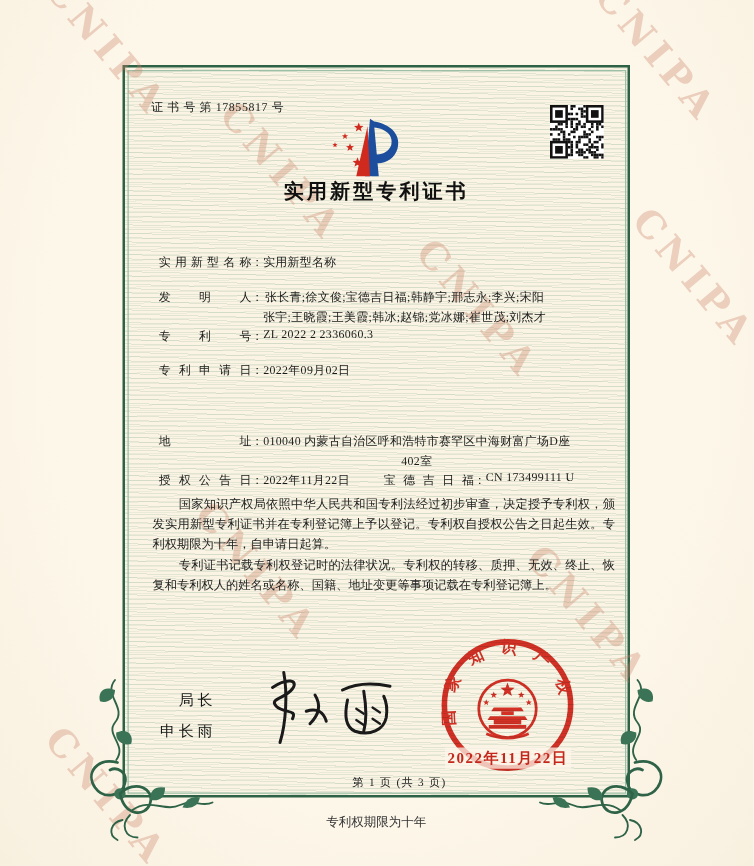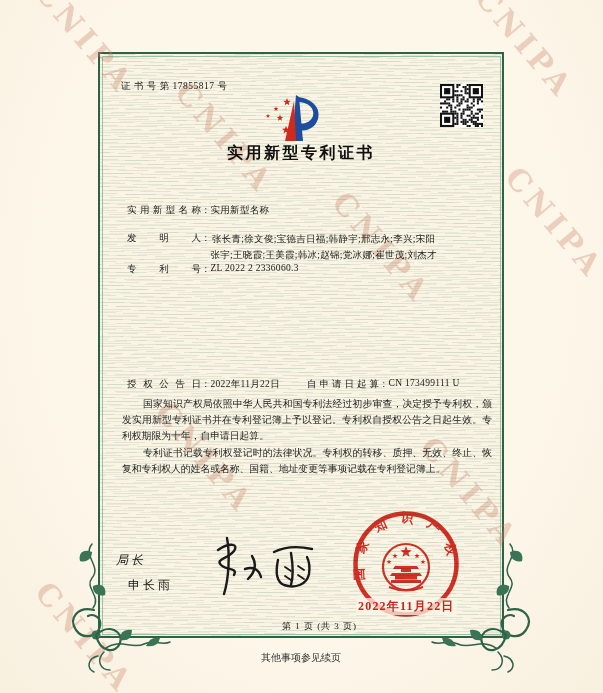--- a/index.html
+++ b/index.html
@@ -35,21 +35,21 @@
   .field{position:absolute;z-index:2;left:127px;font-size:9.5px;color:#1b1b1b;white-space:nowrap;}
   .lbl{display:inline-block;width:74px;text-align:justify;text-align-last:justify;vertical-align:top;}
   .lbl-wide{width:72px;}
   .colon{vertical-align:top;}
   .val{letter-spacing:0.3px;vertical-align:top;}
   .vstack{display:inline-block;vertical-align:top;line-height:15.5px;text-align:center;}
   .vstack span{display:block;letter-spacing:0.3px;}
   .paras{position:absolute;z-index:2;left:122px;top:396px;width:370px;font-size:9.8px;
          line-height:16.2px;color:#1d1d1d;text-align:justify;}
   .paras p{margin:0;text-indent:21px;}
-  .signoff-title{left:116px;top:552px;font-size:12px;letter-spacing:3px;color:#151515;font-style:italic;}
+  .signoff-title{left:143px;top:552px;font-size:12px;letter-spacing:3px;color:#151515;}
   .signoff-name{left:128px;top:577px;font-size:12px;letter-spacing:3px;color:#151515;}
   .signature{left:200px;top:534px;width:122px;height:64px;}
   .seal{left:351px;top:509px;width:110px;height:110px;mix-blend-mode:multiply;opacity:0.95;z-index:3;}
   .seal-date{left:356px;top:598px;font-size:12px;font-weight:700;color:#c4271b;letter-spacing:1.2px;
              background:rgba(252,246,233,0.75);padding:0 2px;z-index:4;white-space:nowrap;}
   .page-no{left:98px;width:443px;top:620px;text-align:center;font-size:9px;letter-spacing:1px;color:#222;}
   .footer-note{left:98px;width:406px;top:651px;text-align:center;font-size:10px;color:#333;}
   
   .fl{position:absolute;z-index:2;width:120px;height:135px;}
   .fl-left{left:62px;top:540px;}
@@ -265,28 +265,34 @@
   </div>
 
   <div class="field" style="top:232px">
     <span class="lbl">发明人</span><span class="colon">：</span><span class="vstack"><span>张长青;徐文俊;宝德吉日福;韩静宇;邢志永;李兴;宋阳</span><span>张宇;王晓霞;王美霞;韩冰;赵锦;党冰娜;崔世茂;刘杰才</span></span>
   </div>
 
   <div class="field" style="top:263px">
     <span class="lbl">专利号</span><span class="colon">：</span><span class="val">ZL 2022 2 2336060.3</span>
   </div>
 
-
-
+  <div class="field" style="top:290px">
+    <span class="lbl">专利申请日</span><span class="colon">：</span><span class="val">2022年09月02日</span>
+  </div>
+
+
+  <div class="field" style="top:347px">
+    <span class="lbl">地址</span><span class="colon">：</span><span class="vstack"><span>010040 内蒙古自治区呼和浩特市赛罕区中海财富广场D座</span><span>402室</span></span>
+  </div>
 
   <div class="field" style="top:378px">
     <span class="lbl">授权公告日</span><span class="colon">：</span><span class="val">2022年11月22日</span>
   </div>
   <div class="field" style="top:378px;left:307px">
-    <span class="lbl lbl-wide">自申请日起算</span><span class="colon">：</span><span class="val">CN 173499111 U</span>
+    <span class="lbl lbl-wide">宝德吉日福</span><span class="colon">：</span><span class="val">CN 173499111 U</span>
   </div>
 
   <div class="paras">
     <p>国家知识产权局依照中华人民共和国专利法经过初步审查，决定授予专利权，颁发实用新型专利证书并在专利登记簿上予以登记。专利权自授权公告之日起生效。专利权期限为十年，自申请日起算。</p>
     <p>专利证书记载专利权登记时的法律状况。专利权的转移、质押、无效、终止、恢复和专利权人的姓名或名称、国籍、地址变更等事项记载在专利登记簿上。</p>
   </div>
 
   <div class="abs signoff-title">局长</div>
   <div class="abs signoff-name">申长雨</div>
 
@@ -324,15 +330,15 @@
         <path d="M41,64 h28 l2,3 h-32 z"></path>
         <rect x="44" y="67" width="22" height="3.5"></rect>
         <rect x="40" y="71" width="30" height="3"></rect>
         <path d="M38,78 Q55,85 72,78" fill="none" stroke="#d5281e" stroke-width="2"></path>
       </g>
     </svg>
   </div>
   <div class="abs seal-date">2022年11月22日</div>
 
   <div class="abs page-no">第 1 页 (共 3 页)</div>
-  <div class="abs footer-note">其他事项参见续页</div>
+  <div class="abs footer-note">专利权期限为十年</div>
 
 </div>
 
 </body></html>

